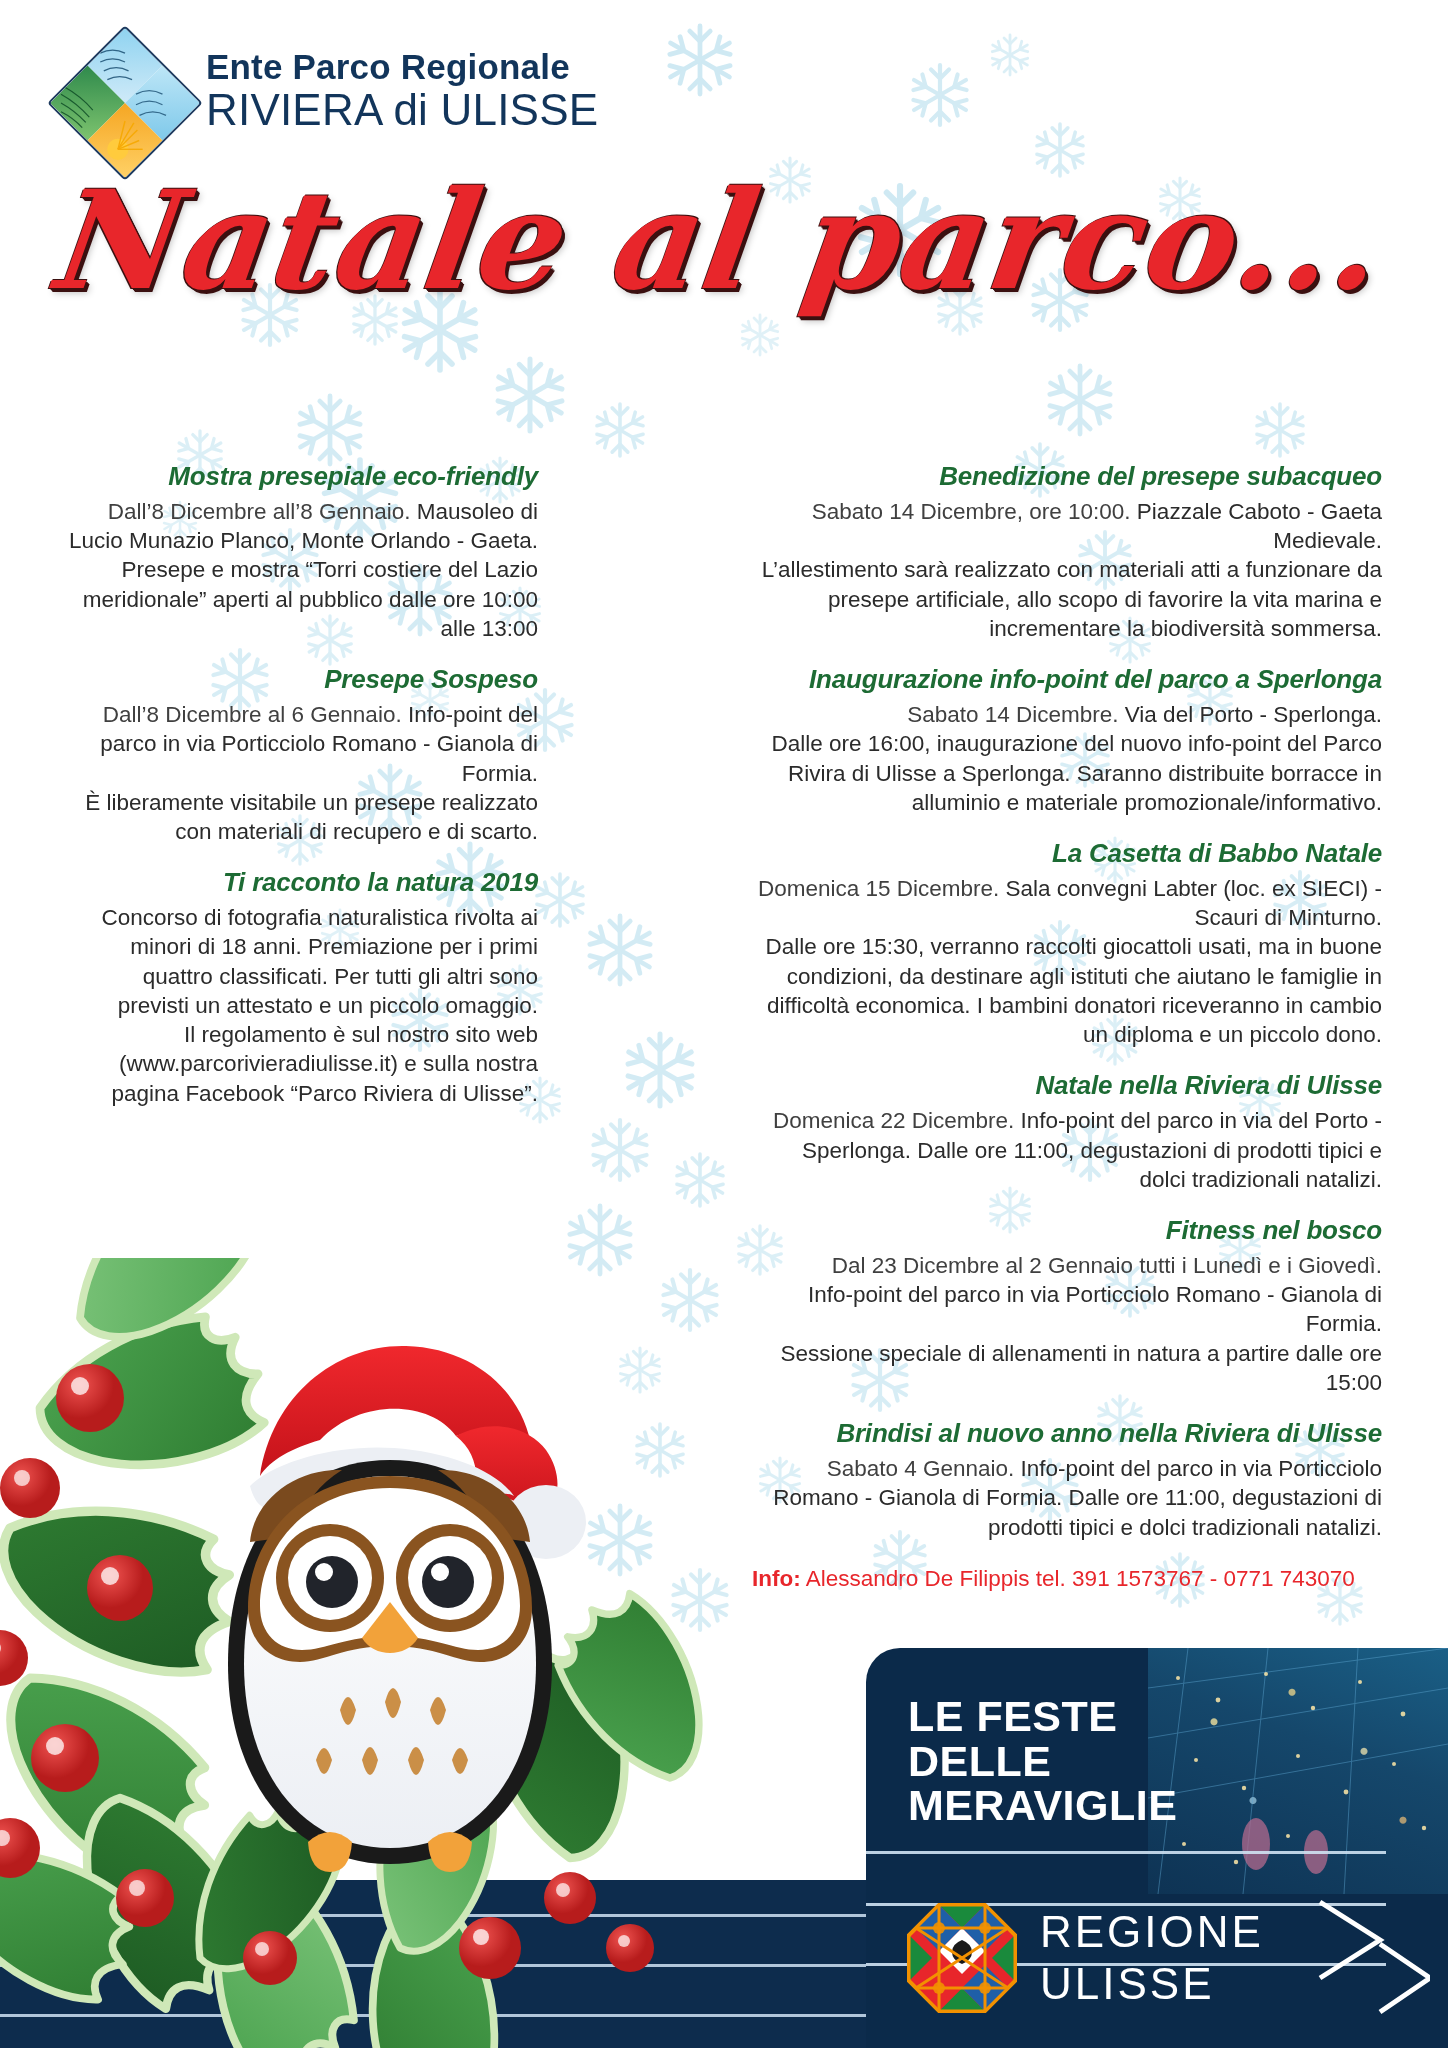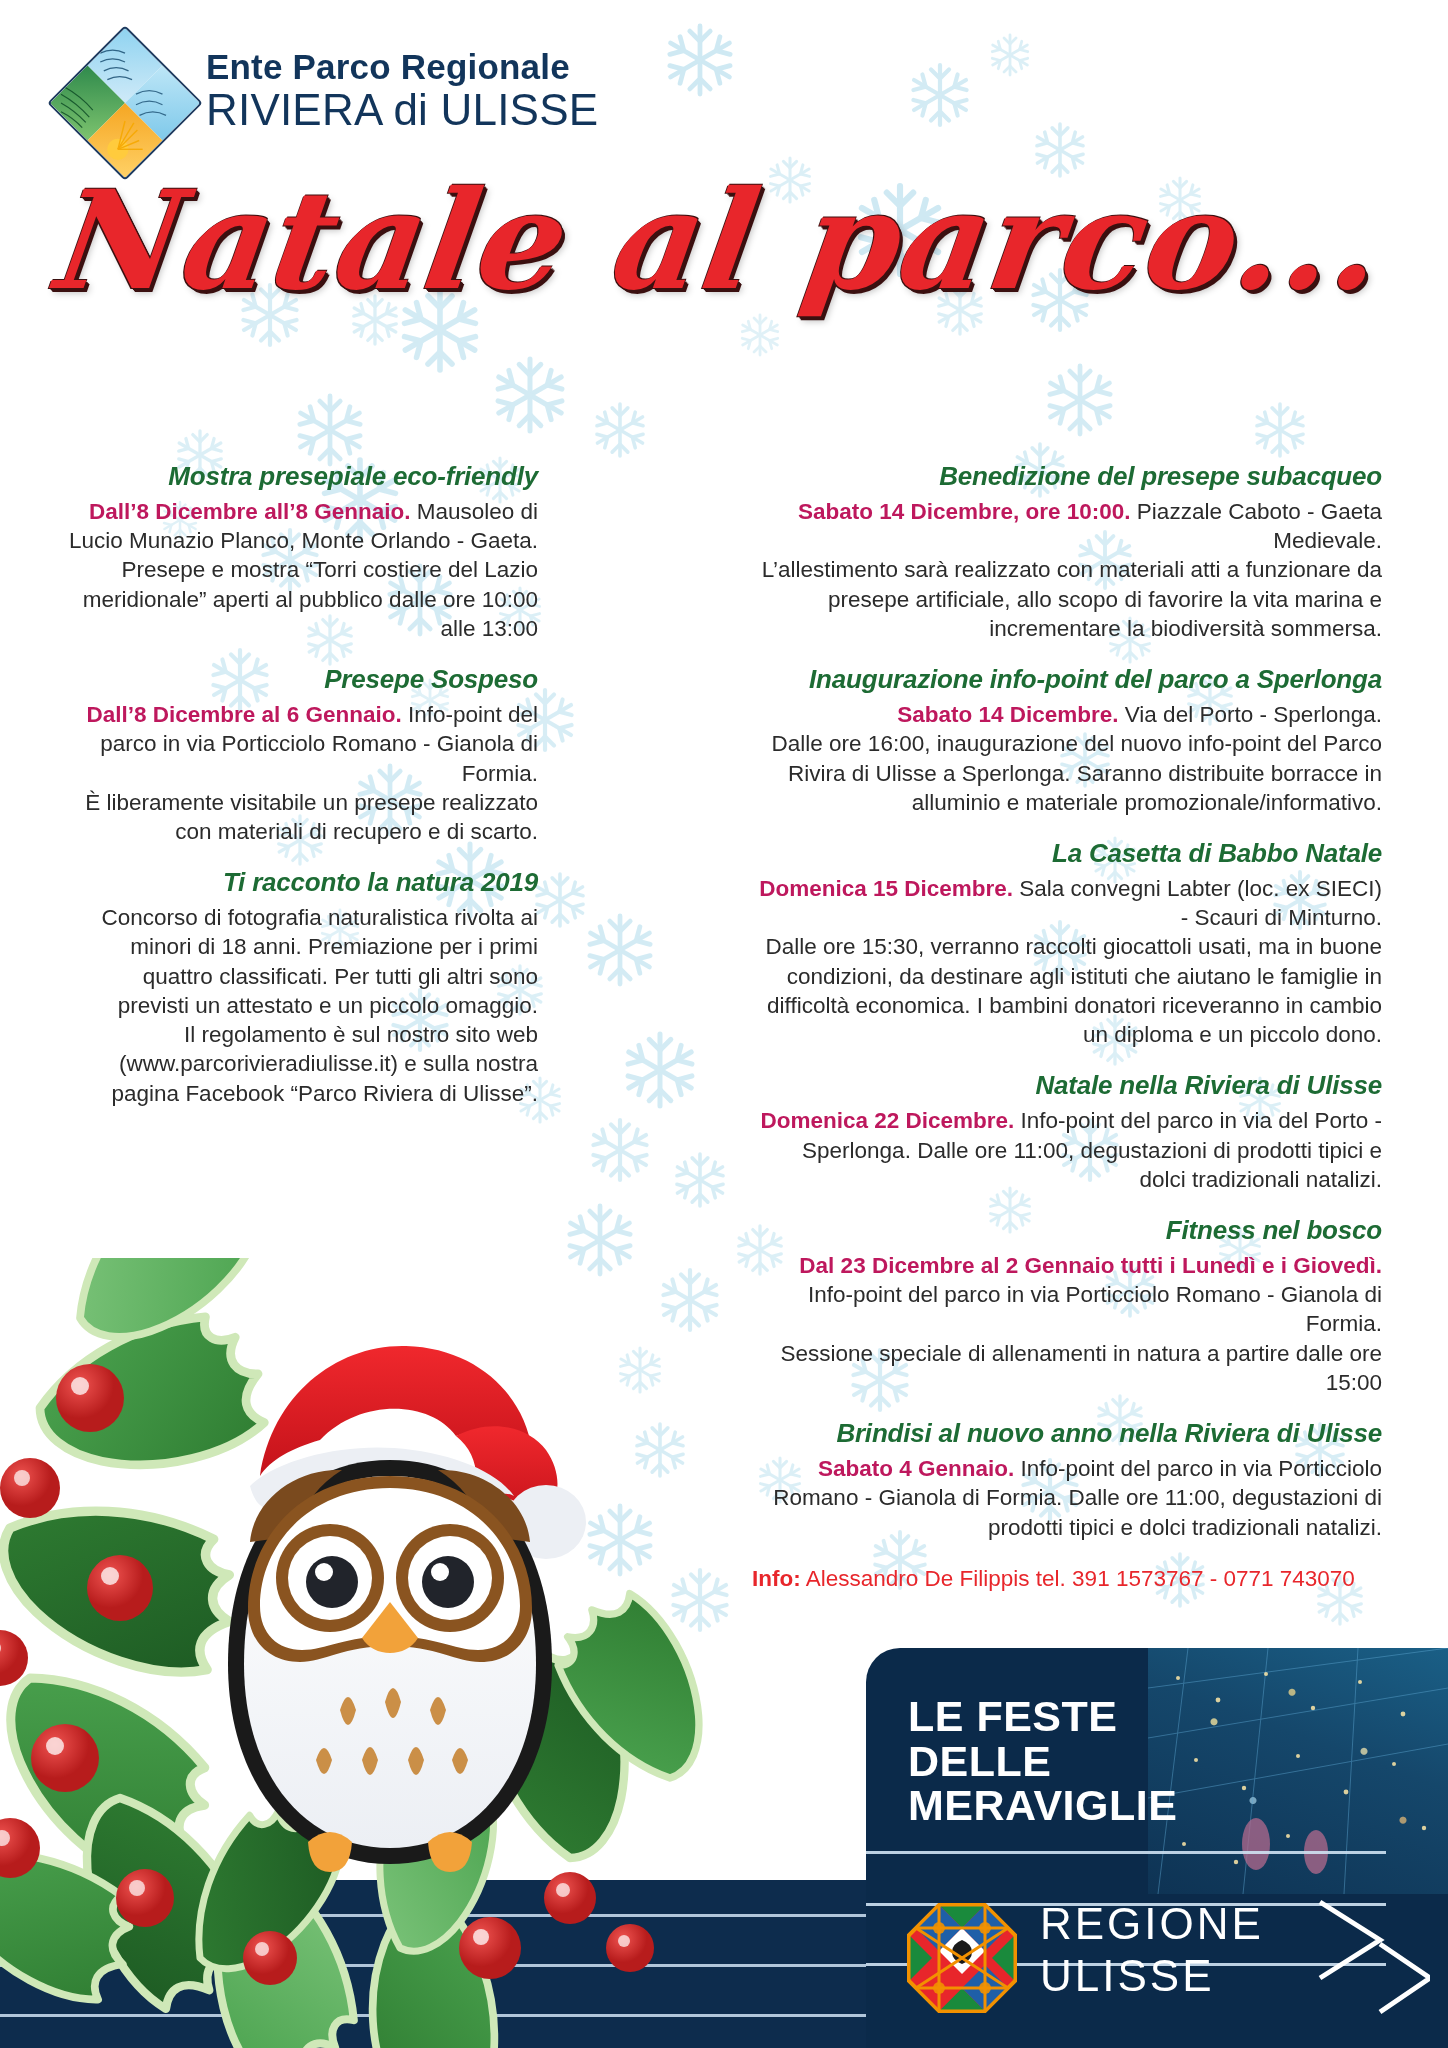--- a/index.html
+++ b/index.html
@@ -59,21 +59,21 @@
     color:#1d6b34;
     letter-spacing:-.2px;
     line-height:1.15;
   }
   .sec p{
     margin:0;
     font-size:22.5px;
     line-height:1.3;
     color:#2b2b2b;
   }
-  .sec p b{font-weight:700;color:#be185d;}
+  .sec p b{font-weight:400;color:#404040;}
 
   .info-line{
     margin-top:18px;
     font-size:22.5px;
     color:#e8262b;
     line-height:1.3;
   }
   .info-line b{font-weight:700;}
 
   
@@ -106,21 +106,21 @@
       radial-gradient(circle at 85% 70%, rgba(255,200,120,.65) 0 3px, transparent 4px),
       linear-gradient(200deg,#1a5f86 0%,#15476b 40%,#0e3354 100%);
   }
   .brand-photo .lights{position:absolute;inset:0;}
   .brand-title{
     position:absolute;left:42px;top:46px;
     color:#ffffff;font-weight:800;
     font-size:43px;line-height:1.04;letter-spacing:.5px;
   }
   .brand-rule{position:absolute;left:0;width:520px;height:3px;background:#cfe2f3;opacity:.9;}
-  .brand-bottom{position:absolute;left:40px;bottom:34px;display:flex;gap:22px;}
+  .brand-bottom{position:absolute;left:40px;bottom:34px;display:flex;align-items:center;gap:22px;}
   .crest{width:112px;height:112px;position:relative;}
   .crest svg{width:100%;height:100%;}
   .region{color:#fff;line-height:1;}
   .region .r1{font-size:44px;font-weight:400;letter-spacing:3px;}
   .region .r2{font-size:44px;font-weight:400;letter-spacing:3px;margin-top:8px;}
   .chev{position:absolute;right:18px;bottom:26px;width:150px;height:130px;}
 </style>
 </head>
 <body>
 

